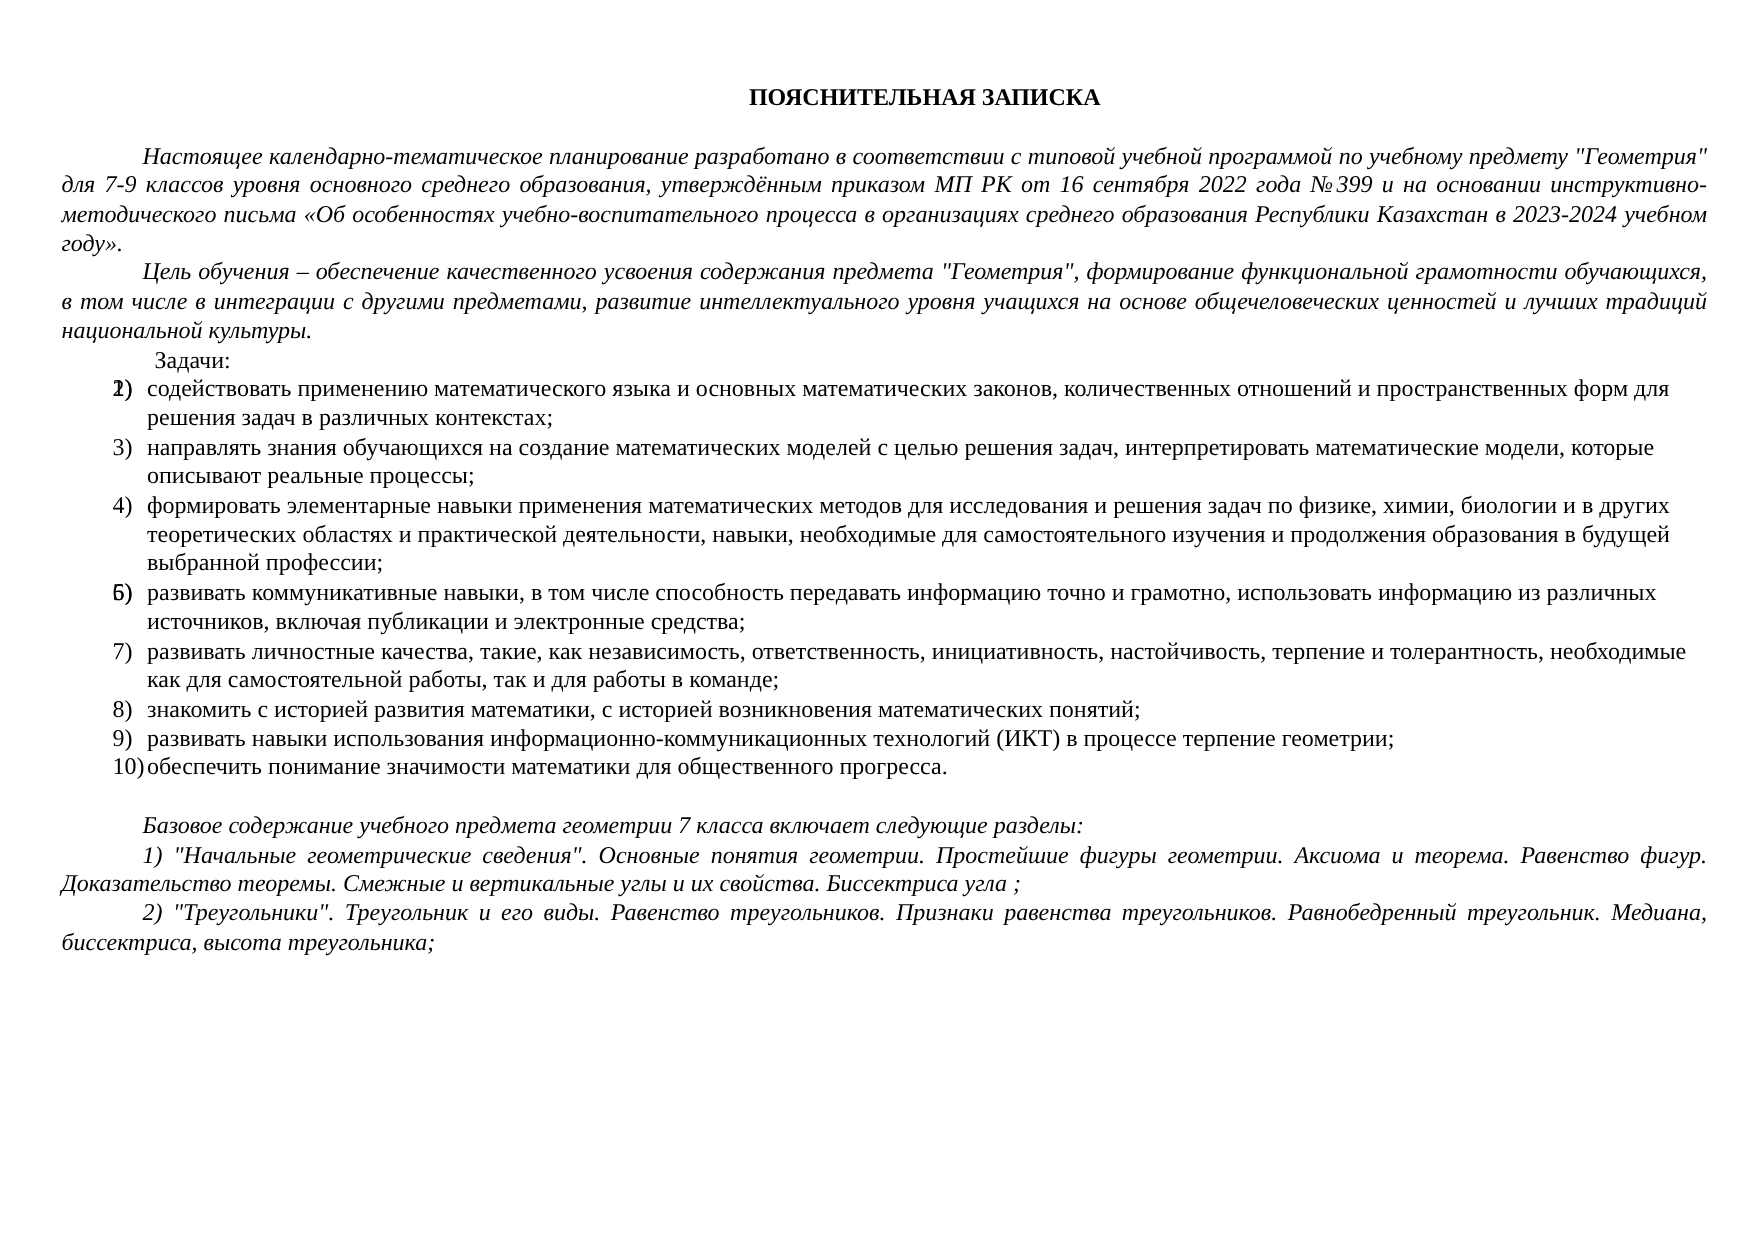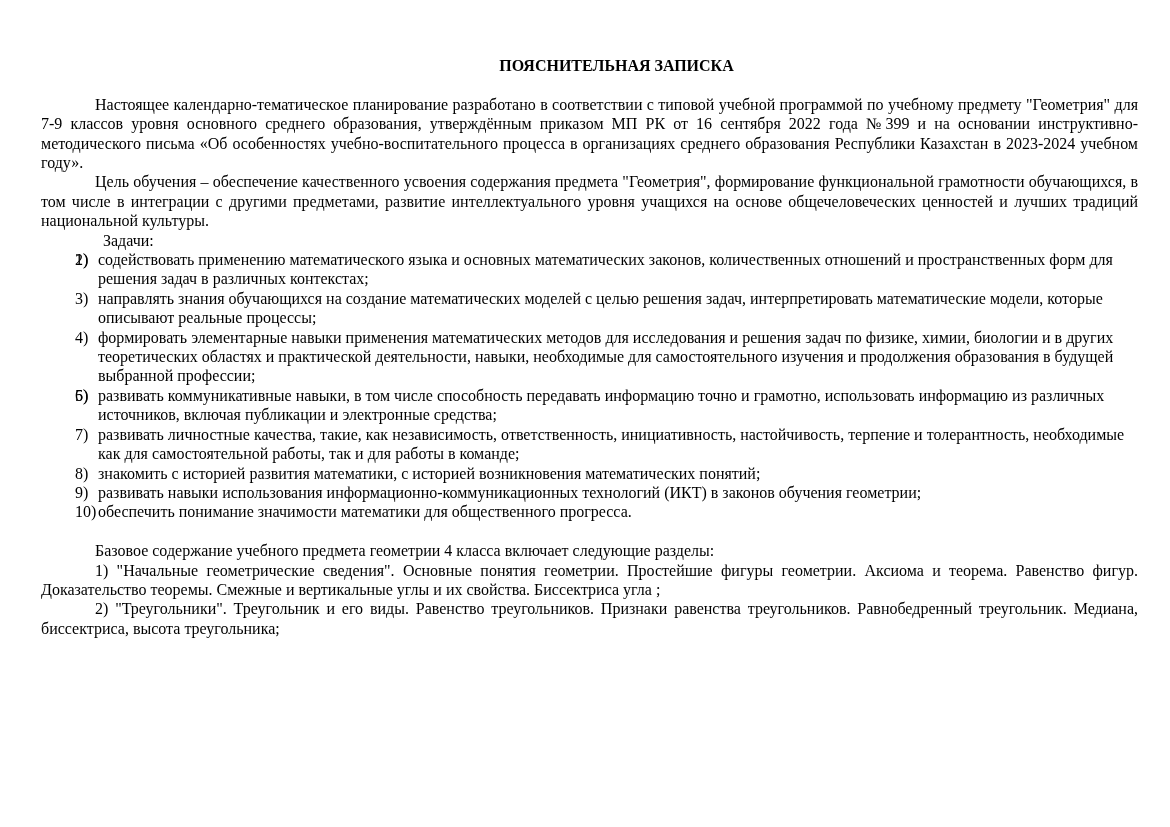--- a/index.html
+++ b/index.html
@@ -36,20 +36,21 @@
     text-align: center;
     margin: 0 0 19.4px 0;
     padding-left: 54px; 
   }
   .para {
     margin: 0;
     text-indent: 54px;
   }
   .justify {
     text-align: justify;
+    font-style: italic;
   }
   .tasks-heading {
     margin: 0;
     padding-left: 62px;
   }
   .tasks {
     list-style: none;
     margin: 0;
     padding: 0;
   }
@@ -107,28 +108,28 @@
       <li class="task">
         <span class="num">7)</span>
         <span>развивать личностные качества, такие, как независимость, ответственность, инициативность, настойчивость, терпение и толерантность, необходимые как для самостоятельной работы, так и для работы в команде;</span>
       </li>
       <li class="task">
         <span class="num">8)</span>
         <span>знакомить с историей развития математики, с историей возникновения математических понятий;</span>
       </li>
       <li class="task">
         <span class="num">9)</span>
-        <span>развивать навыки использования информационно-коммуникационных технологий (ИКТ) в законов обучения геометрии;</span>
+        <span>развивать навыки использования информационно-коммуникационных технологий (ИКТ) в процессе терпение геометрии;</span>
       </li>
       <li class="task">
         <span class="num">10)</span>
         <span>обеспечить понимание значимости математики для общественного прогресса.</span>
       </li>
     </ol>
 
     <div class="closing">
-      <p class="para justify">Базовое содержание учебного предмета геометрии 4 класса включает следующие разделы:</p>
+      <p class="para justify">Базовое содержание учебного предмета геометрии 7 класса включает следующие разделы:</p>
       <p class="para justify">1) "Начальные геометрические сведения". Основные понятия геометрии. Простейшие фигуры геометрии. Аксиома и теорема. Равенство фигур. Доказательство теоремы. Смежные и вертикальные углы и их свойства. Биссектриса угла ;</p>
       <p class="para justify">2) "Треугольники". Треугольник и его виды. Равенство треугольников. Признаки равенства треугольников. Равнобедренный треугольник. Медиана, биссектриса, высота треугольника;</p>
     </div>
 
   </div>
 </div>
 
 </body></html>

